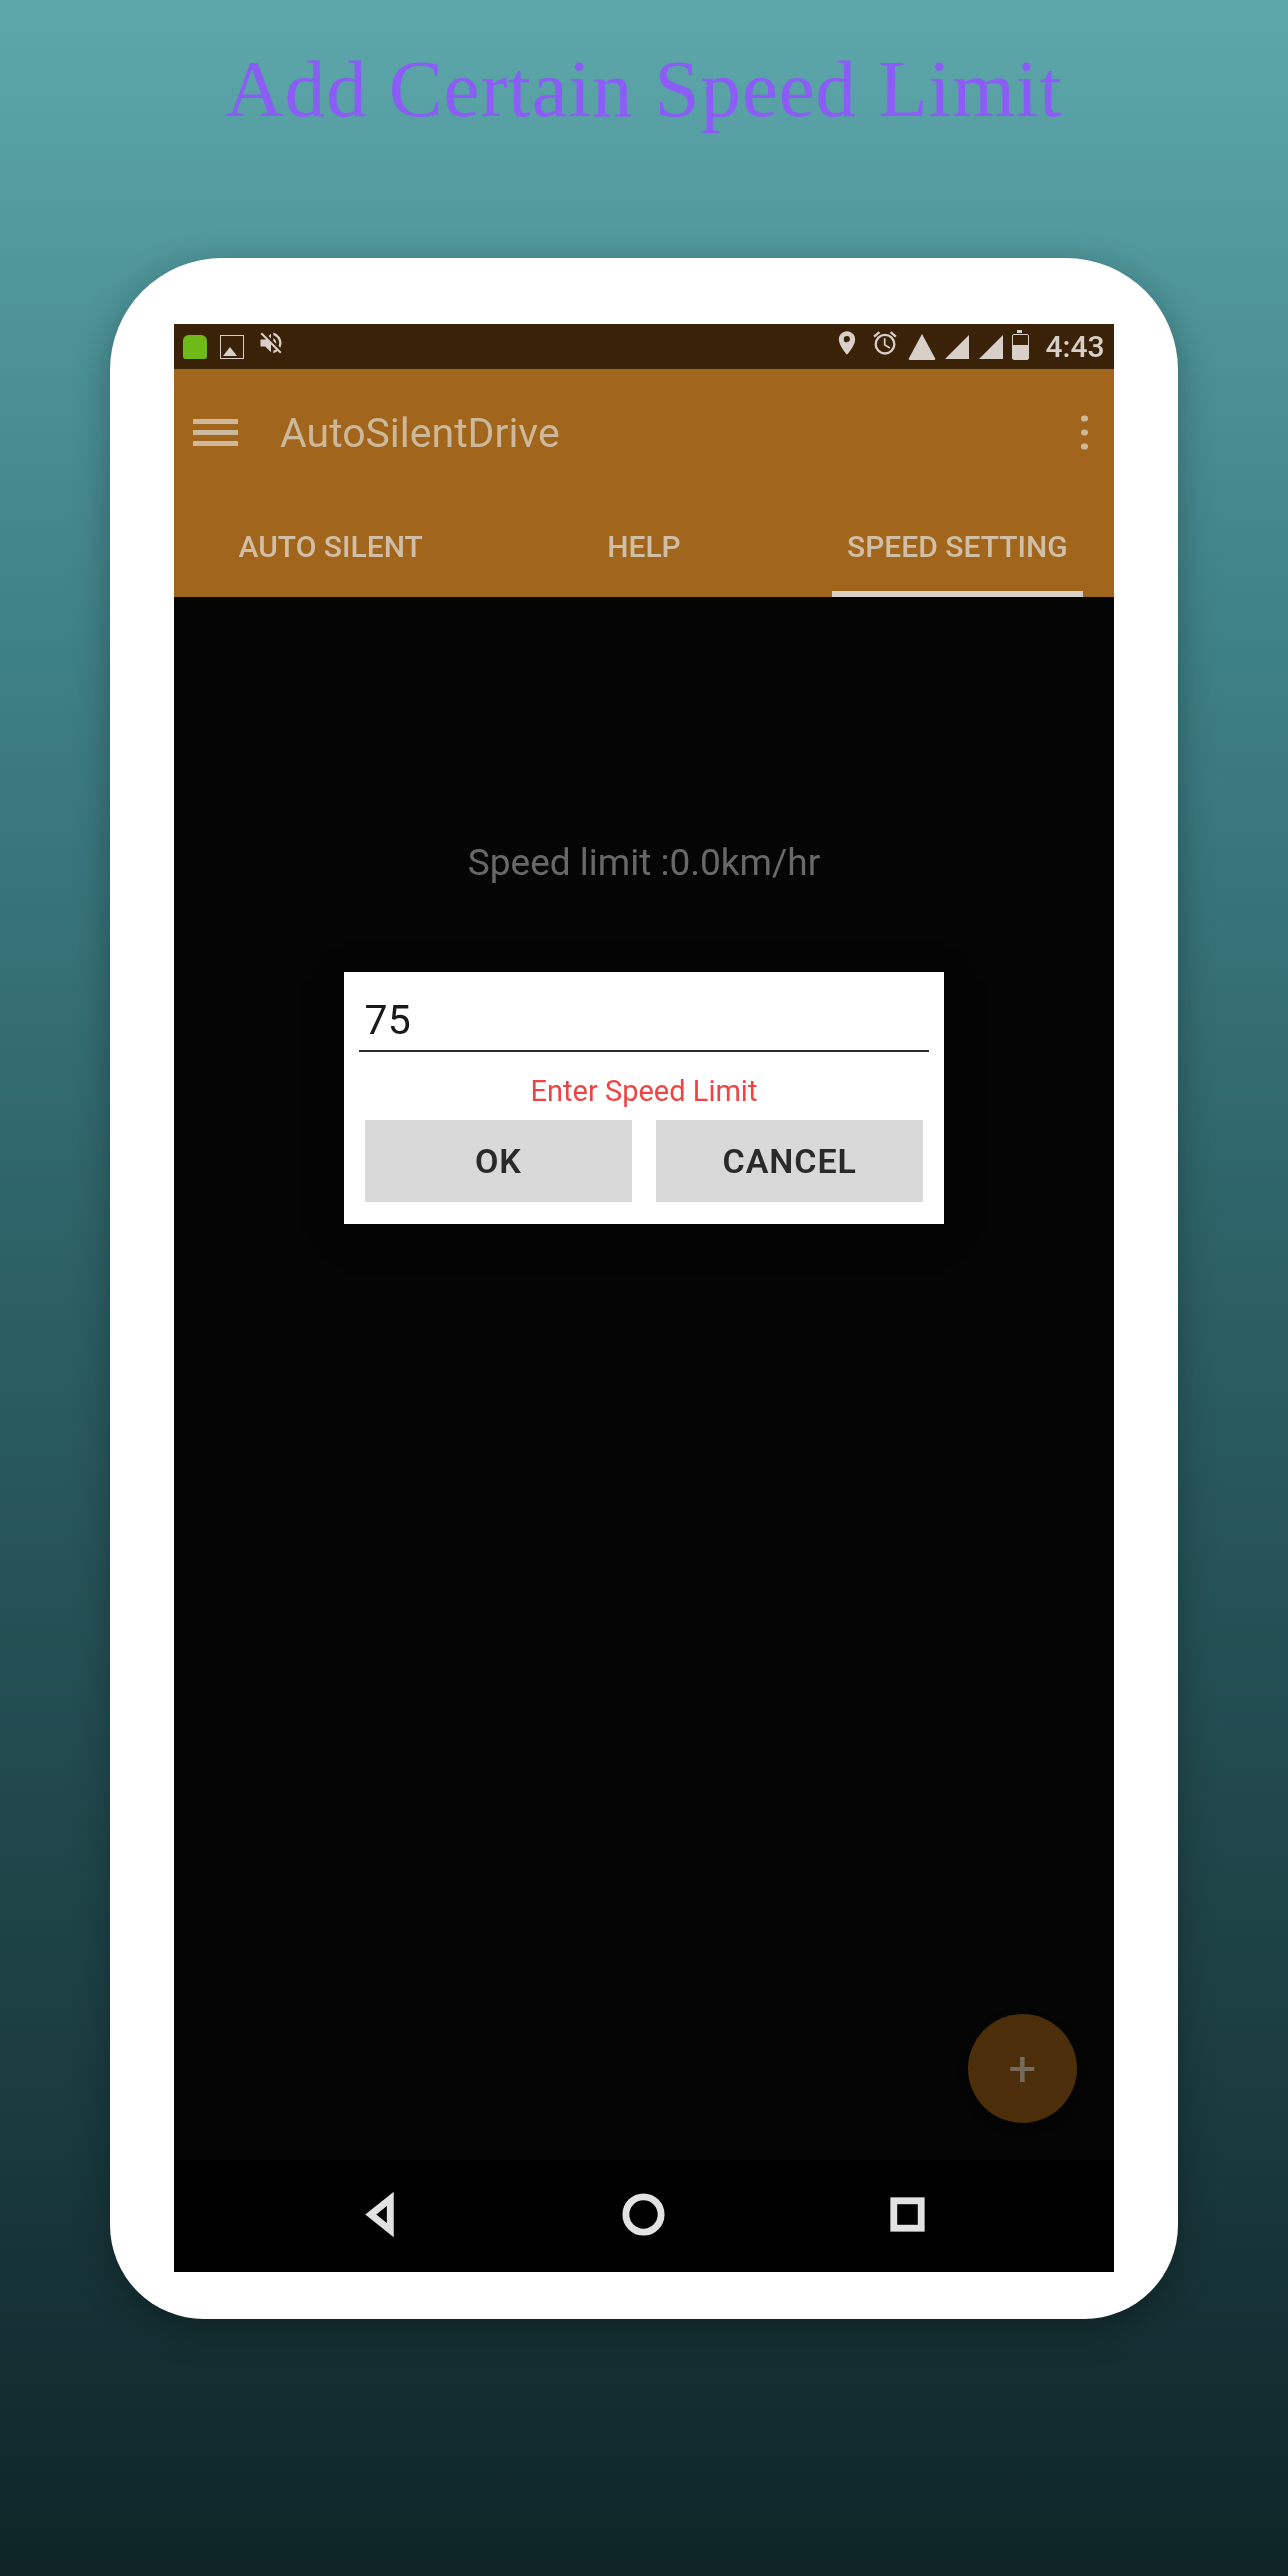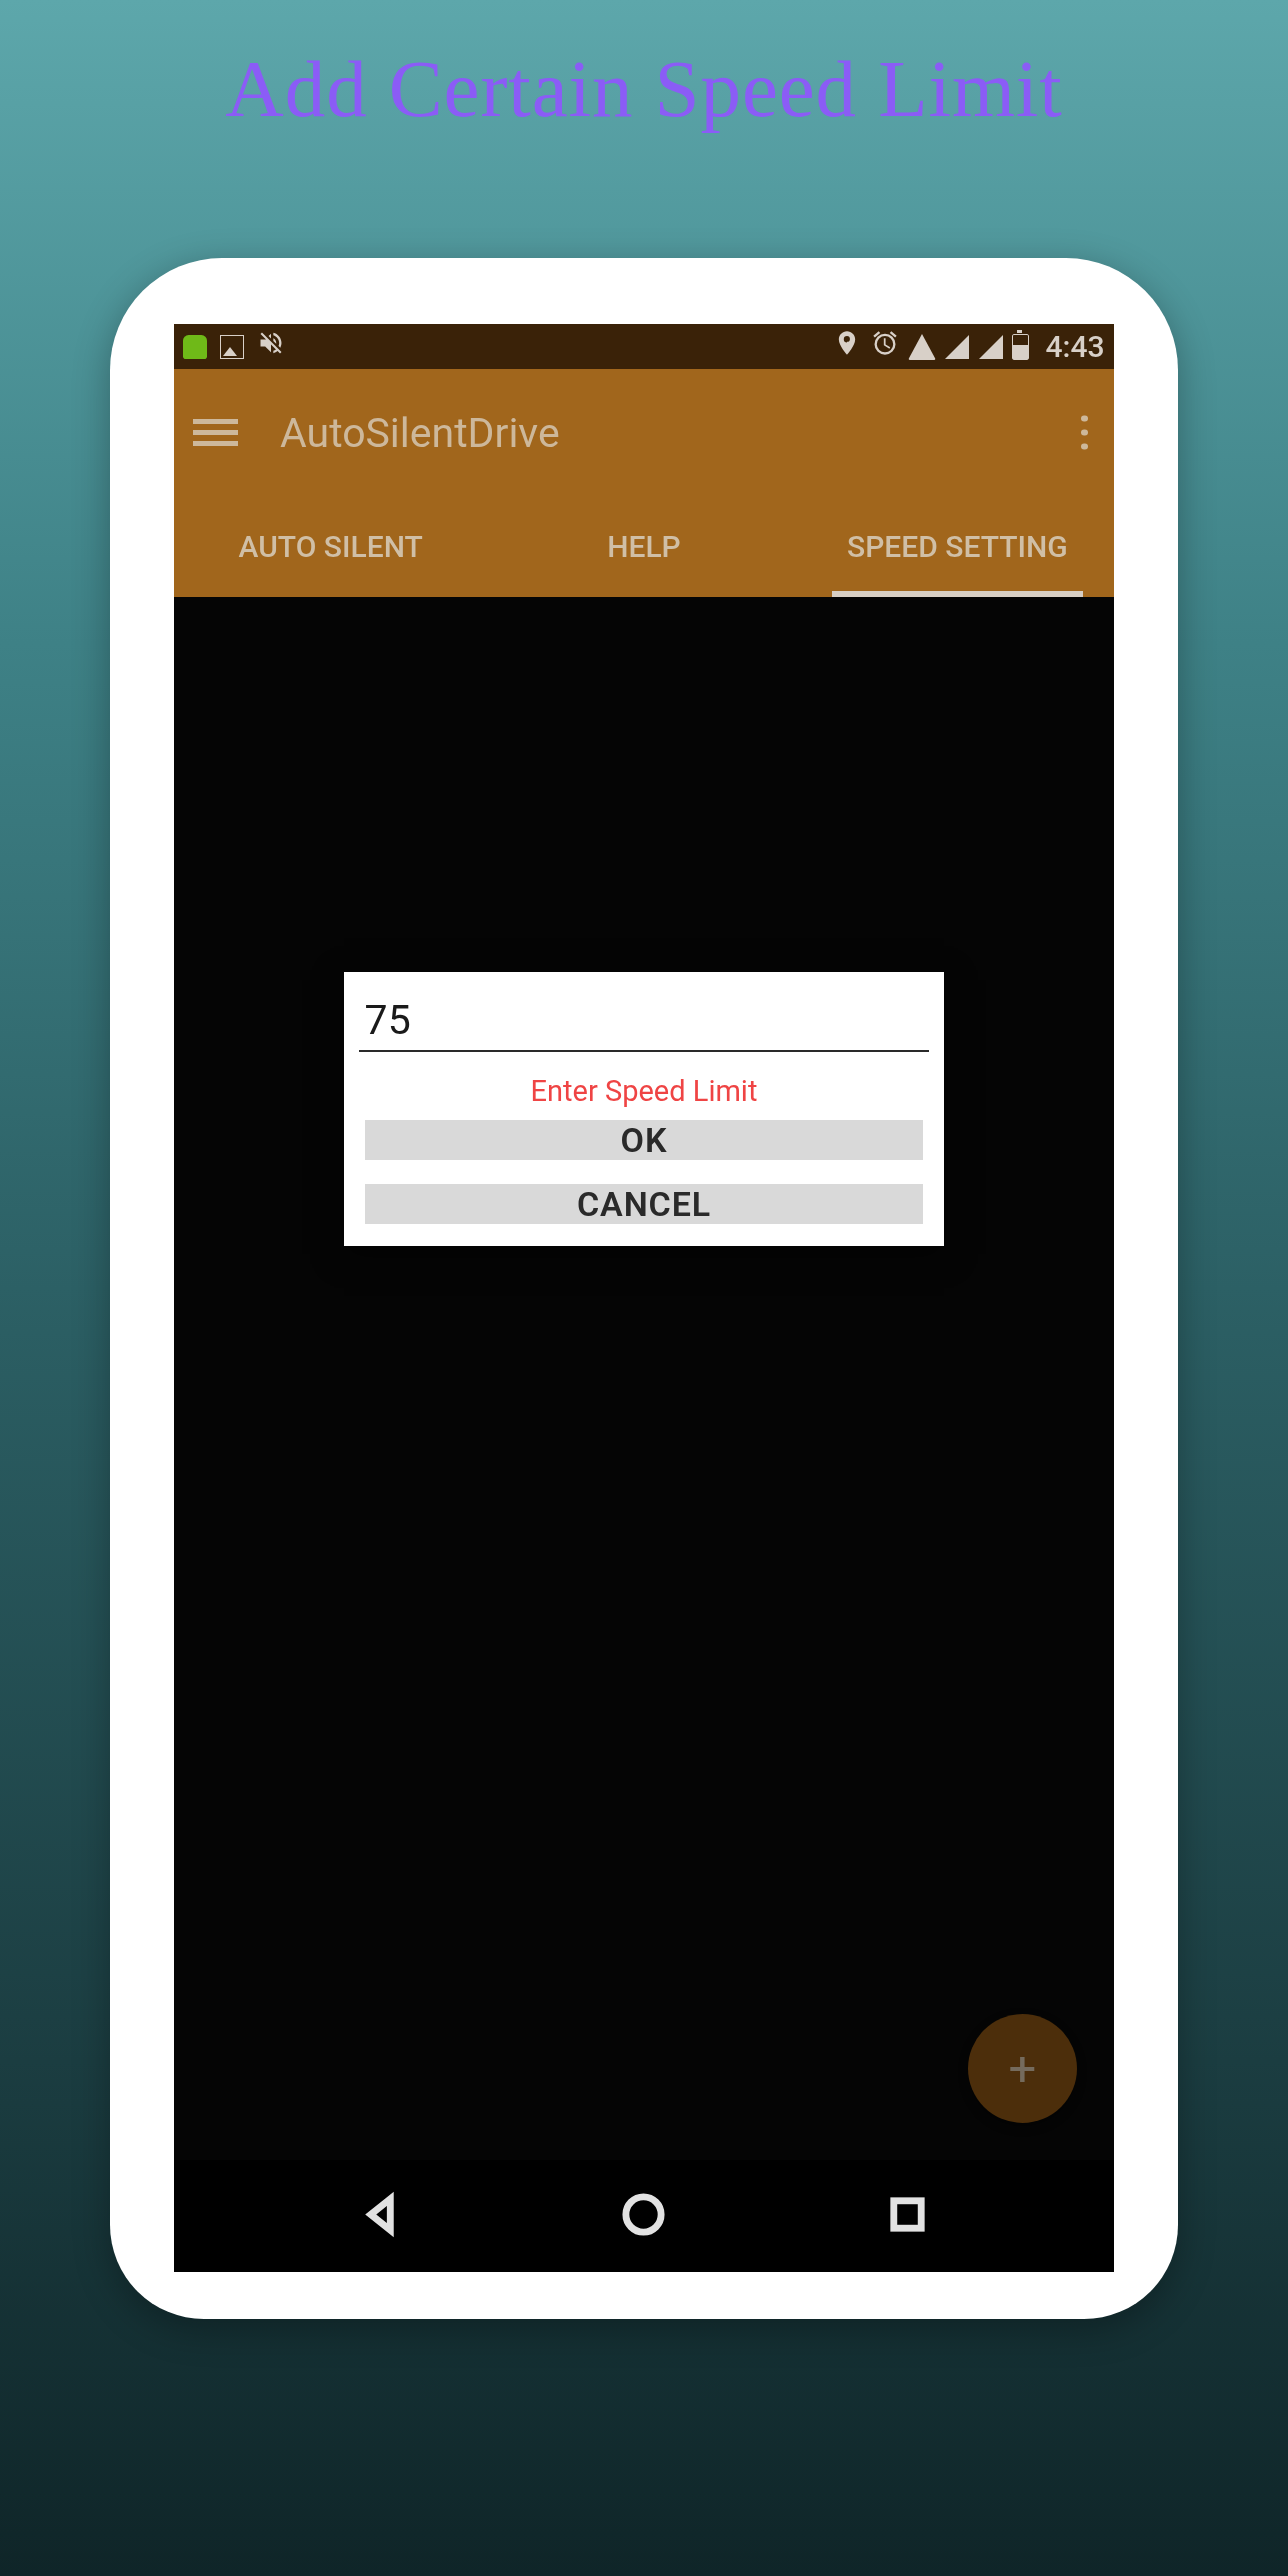--- a/index.html
+++ b/index.html
@@ -91,21 +91,21 @@
   }
   .dialog-input {
     width:100%; border:none; border-bottom:2.8px solid #2a2a2a;
     font-size:41px; color:#1a1a1a; padding:9.4px 5.6px 5.6px 5.6px;
     font-family:inherit; outline:none;
   }
   .dialog-hint {
     text-align:center; color:#ef4444; font-size:29px; margin:22.5px 0 11.2px 0;
     font-weight:400;
   }
-  .dialog-btns { display:flex; gap:24px; padding:0 5.6px 7.5px 5.6px;flex-direction:column;}
+  .dialog-btns { display:flex; gap:24px; padding:0 5.6px 7.5px 5.6px;}
   .dialog-btn {
     flex:1; height:82px; background:#d9d9d9; border:none;
     font-size:34px; font-weight:600; color:#2a2a2a;
     font-family:inherit; letter-spacing:0.9px;
   }
 
   
   .fab {
     position:absolute; right:37px; bottom:37px;
     width:109px;height:109px;border-radius:50%;
@@ -174,20 +174,21 @@
         </div>
     </div>
 
     <div class="tabs">
       <div class="tab">AUTO SILENT</div>
       <div class="tab">HELP</div>
       <div class="tab active">SPEED SETTING</div>
     </div>
 
     <div class="content">
+      <div class="speed-label">Speed limit :0.0km/hr</div>
 
       <div class="dialog">
         <input class="dialog-input" type="text" value="75" style="">
         <div class="dialog-hint">Enter Speed Limit</div>
         <div class="dialog-btns">
           <button class="dialog-btn">OK</button>
           <button class="dialog-btn">CANCEL</button>
         </div>
       </div>
 

